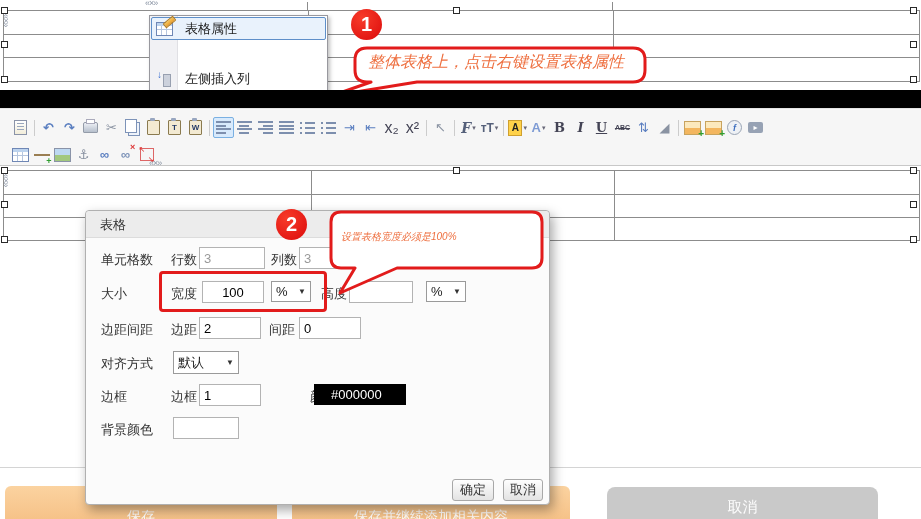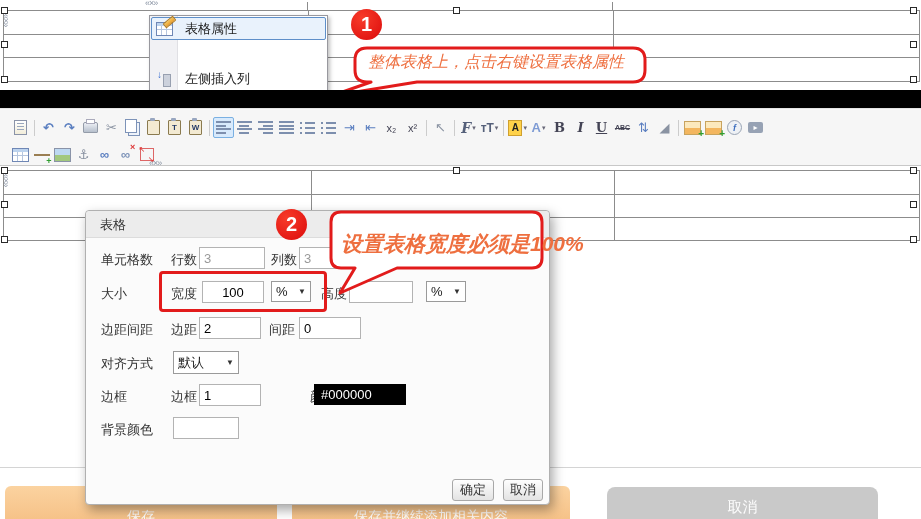--- a/index.html
+++ b/index.html
@@ -34,21 +34,21 @@
   .bubble-text{position:absolute;z-index:42;font-style:italic;color:#ee6f3f;white-space:nowrap;}
   #red-box{position:absolute;left:159px;top:271px;width:162px;height:35px;border:3px solid #e21b1b;border-radius:4px;z-index:30;}
   #black-bar{position:absolute;left:0;top:90px;width:921px;height:18px;background:#000;z-index:50;}
   
   #toolbar{position:absolute;left:0;top:108px;width:921px;height:58px;background:#f6f6f6;border-top:1px solid #e4e4e4;border-bottom:1px solid #c8c8c8;box-sizing:border-box;z-index:3;}
   .trow{display:flex;align-items:center;padding-left:10px;height:27px;}
   .tbi{width:21px;height:21px;display:inline-flex;align-items:center;justify-content:center;position:relative;flex:none;border:1px solid transparent;border-radius:2px;box-sizing:border-box;}
   .tbi.sel{border:1px solid #7ab0e2;background:#d8eafc;}
   .sep{width:1px;height:16px;background:#ccc;margin:0 3px;flex:none;}
   .k{display:flex;align-items:center;justify-content:center;font-size:13px;color:#7388aa;position:relative;}
-  .c-blue{color:#5b7fc0;} .c-steel{color:#8a93a2;} .c-dark{color:#445;} .sm{font-size:11px;}
+  .c-blue{color:#5b7fc0;} .c-steel{color:#8a93a2;} .c-dark{color:#445;} .sm{font-size:16px;}
   .bold{font-weight:bold;}
   .k-b{font-weight:bold;color:#445;font-family:"DejaVu Serif",serif;}
   .k-i{font-style:italic;font-weight:bold;color:#445;font-family:"DejaVu Serif",serif;}
   .k-u{text-decoration:underline;font-weight:bold;color:#445;font-family:"DejaVu Serif",serif;}
   .abc{font-size:7px;font-weight:bold;color:#445;text-decoration:line-through;letter-spacing:0;}
   .dd{font-size:7px;color:#667;margin-left:1px;}
   .ff{font-family:"DejaVu Serif",serif;font-style:italic;font-weight:bold;color:#55607a;font-size:14px;}
   .fsz{color:#55607a;font-weight:bold;font-size:12px;}
   .fca{width:14px;height:14px;background:#ffd24a;border:1px solid #cfa02f;font-weight:bold;font-size:10px;color:#222;}
   .fcb{font-weight:bold;font-size:13px;color:#7e9bd4;}
@@ -85,21 +85,21 @@
   #dialog{position:absolute;left:85px;top:210px;width:465px;height:295px;background:#fbfbfb;border:1px solid #b0b0b0;border-radius:4px;box-shadow:3px 5px 12px rgba(0,0,0,.35);z-index:20;box-sizing:border-box;}
   #dlg-titlebar{position:absolute;left:0;top:0;right:0;height:26px;background:#ececec;border-bottom:1px solid #dcdcdc;border-radius:4px 4px 0 0;}
   #dlg-title{position:absolute;left:14px;top:5px;font-size:13px;color:#333;}
   #dlg-close{position:absolute;right:10px;top:3px;font-size:15px;font-weight:bold;color:#555;cursor:default;}
   .drow{position:absolute;left:0;width:100%;height:24px;}
   .dlabel{position:absolute;font-size:13px;color:#333;top:4px;white-space:nowrap;}
   .dinput{position:absolute;top:0;height:20px;border:1px solid #b3b3b3;background:#fff;font-size:13px;padding:0 4px;font-family:inherit;box-sizing:content-box;}
   .dinput.dim{color:#999;}
   .ddl{position:absolute;top:0;height:21px;border:1px solid #9a9a9a;background:#fff;display:flex;align-items:center;justify-content:space-between;padding:0 4px;font-size:13px;color:#222;box-sizing:border-box;}
   .ddl .arr{font-size:8px;color:#333;margin-left:4px;}
-  .swatch{position:absolute;top:0;height:21px;background:#000;color:#fff;font-size:13px;display:flex;align-items:center;padding-left:7px;box-sizing:border-box;}
+  .swatch{position:absolute;top:0;height:21px;background:#000;color:#fff;font-size:13px;display:flex;align-items:center;padding-left:17px;box-sizing:border-box;}
   .dbtn{position:absolute;height:22px;border:1px solid #a8a8a8;border-radius:3px;background:linear-gradient(#fefefe,#e3e3e3);font-size:13px;color:#333;display:flex;align-items:center;justify-content:center;box-sizing:border-box;}
   
   #editor-bottom-line{position:absolute;left:0;top:467px;width:921px;height:1px;background:#d4d4d4;z-index:2;}
   .page-btn{position:absolute;z-index:2;display:flex;justify-content:center;box-sizing:border-box;}
   .pb-orange{background:linear-gradient(#fbd3a0,#f2b475);border-radius:6px;}
   .pb-gray{background:#c9c9c9;border-radius:8px;}
   .pb-label{position:absolute;font-size:14px;color:rgba(255,255,255,.95);white-space:nowrap;}
 </style>
 </head>
 <body>
@@ -368,21 +368,21 @@
     <div class="dbtn" style="left:366px;top:268px;width:42px;">确定</div>
     <div class="dbtn" style="left:417px;top:268px;width:40px;">取消</div>
   </div>
 
   <div id="red-box"></div>
 
   <div class="num-circle" style="left:276px;top:209px;">2</div>
   <svg class="bubble-svg" style="left:325px;top:209px;" width="225" height="95" viewBox="0 0 225 95">
     <path d="M16,3 H207 Q217,3 217,13 V49 Q217,59 207,59 H72 L15,84 L30,59 H16 Q6,59 6,49 V13 Q6,3 16,3 Z" fill="#ffffff" stroke="#e21b1b" stroke-width="3" stroke-linejoin="round"></path>
   </svg>
-  <div class="bubble-text" style="left:341px;top:230px;font-size:21px;font-weight:bold;">设置表格宽度必须是100%</div>
+  <div class="bubble-text" style="left:341px;top:230px;font-size:10px;">设置表格宽度必须是100%</div>
 
 <div class="hdl" style="left: 1px; top: 7px;"></div>
     <div class="hdl" style="left: 453px; top: 7px;"></div>
     <div class="hdl" style="left: 910px; top: 7px;"></div>
     <div class="hdl" style="left: 1px; top: 41px;"></div>
     <div class="hdl" style="left: 910px; top: 41px;"></div>
     <div class="hdl" style="left: 1px; top: 76px;"></div>
     <div class="hdl" style="left: 453px; top: 76px;"></div>
     <div class="hdl" style="left: 910px; top: 76px;"></div>
     <div class="hdl" style="left: 1px; top: 167px;"></div>

